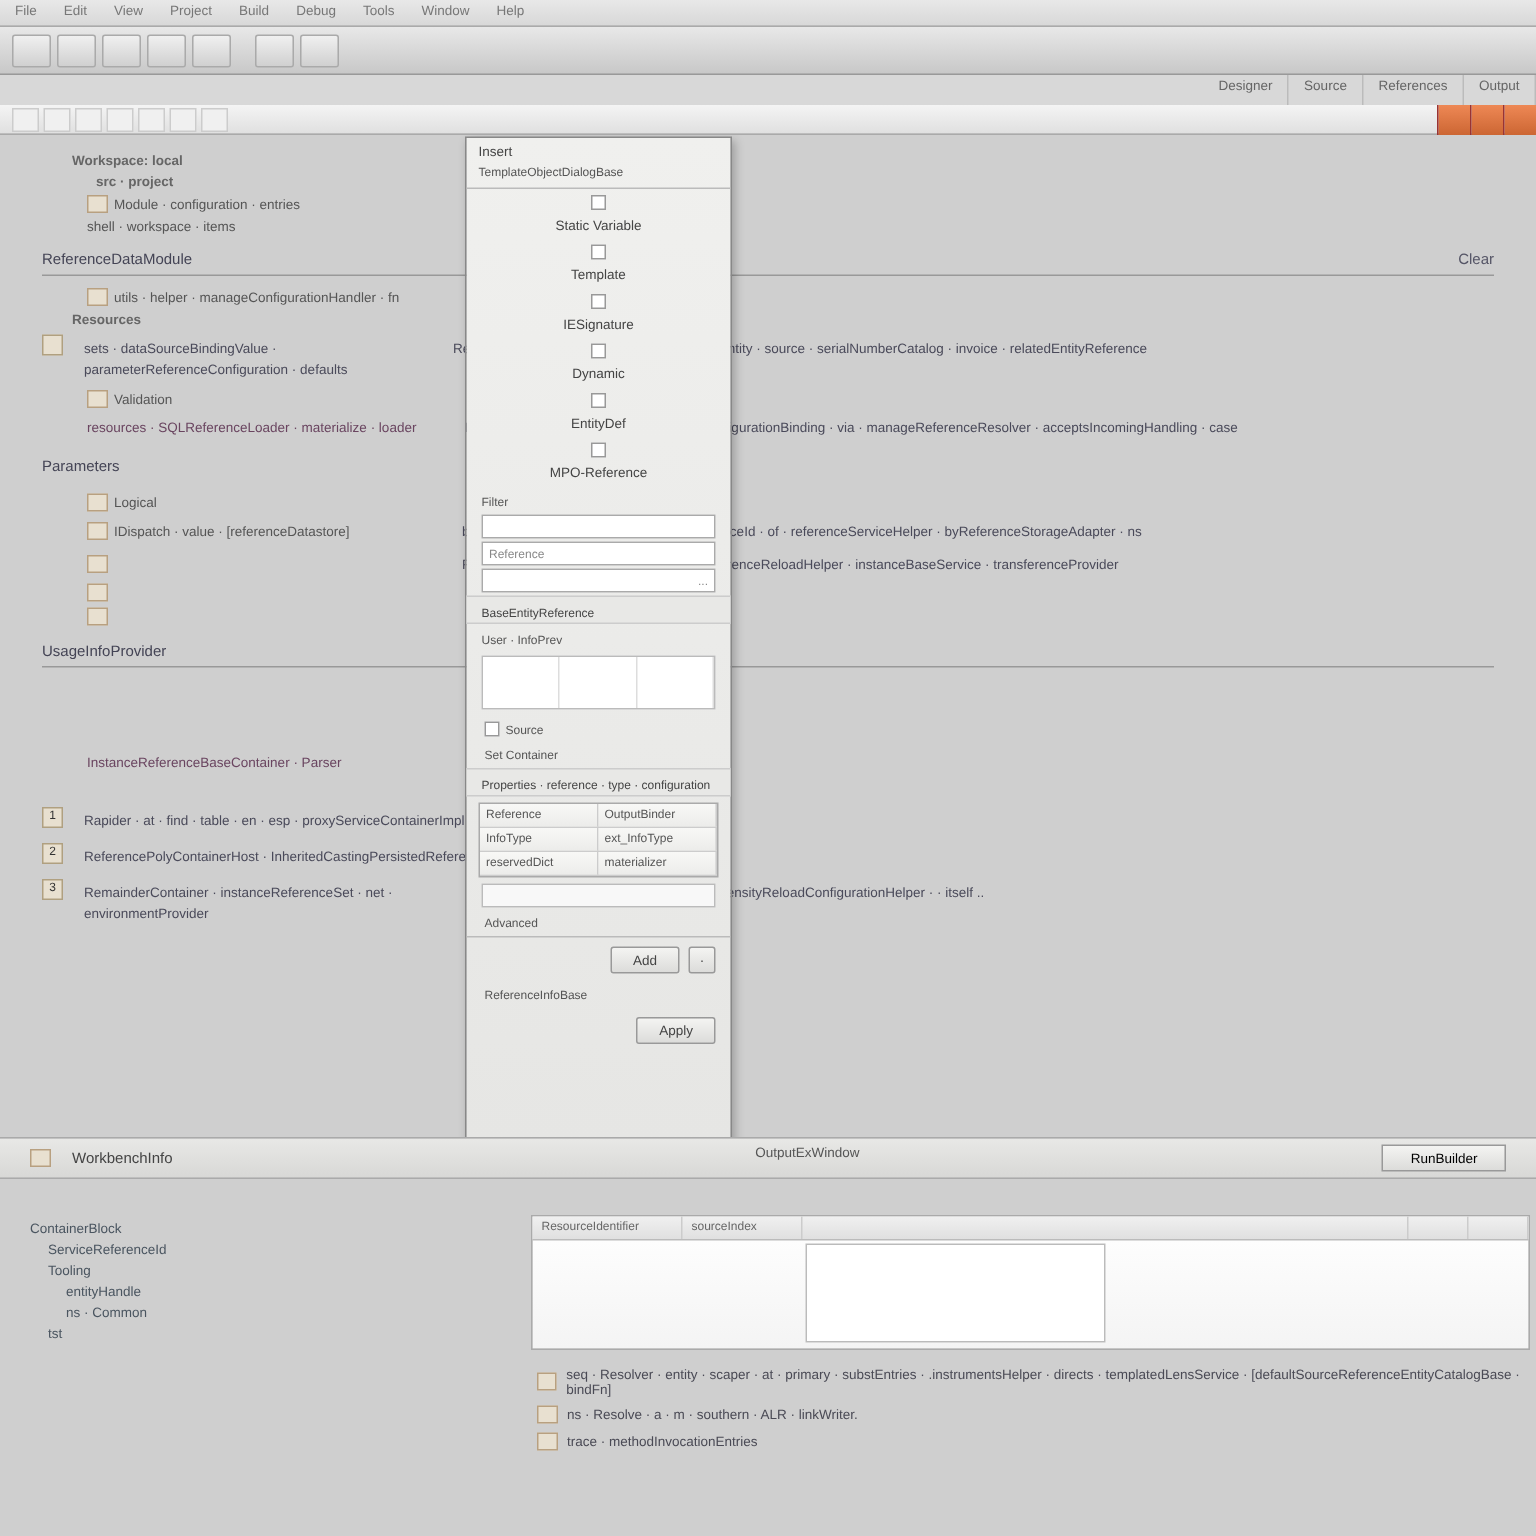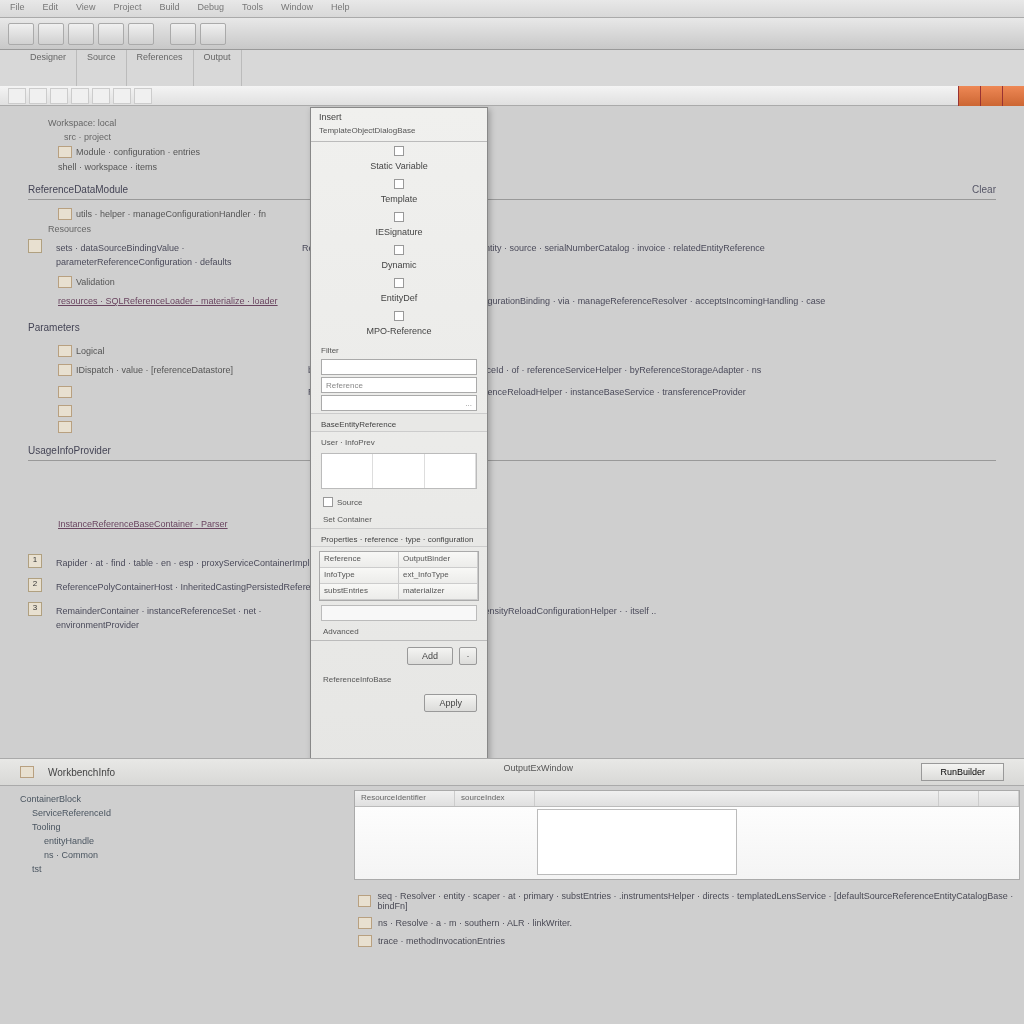--- a/index.html
+++ b/index.html
@@ -1,34 +1,34 @@
 <!DOCTYPE html>
 <html><head>
 <meta charset="utf-8">
 <style>
 * { margin:0; padding:0; box-sizing:border-box; font-family:"Segoe UI",Tahoma,sans-serif; }
 body { width:1024px; height:1024px; background:#c1c1c1; overflow:hidden; font-size:10px; color:#333; }
 .menubar { height:18px; background:linear-gradient(#e8e8e8,#d8d8d8); display:flex; padding:2px 10px; gap:18px; border-bottom:1px solid #aaa; }
 .menubar span { color:#777; font-size:9px; }
 .toolbar { height:32px; background:linear-gradient(#e8e8e8,#c8c8c8); border-bottom:1px solid #999; display:flex; align-items:center; padding:0 8px; gap:4px; }
 .tbtn { width:26px; height:22px; background:linear-gradient(#f0f0f0,#d0d0d0); border:1px solid #aaa; border-radius:2px; }
-.tabstrip { height:36px; background:#d8d8d8; display:flex; padding-left:20px; }
+.tabstrip { height:20px; background:#d8d8d8; display:flex; padding-left:20px;justify-content:flex-end; }
 .tab { padding:2px 10px; font-size:9px; color:#666; border-right:1px solid #bbb; }
 .secondbar { height:20px; background:linear-gradient(#f4f4f4,#e0e0e0); border-bottom:1px solid #aaa; display:flex; justify-content:space-between; }
 .secondbar-left { display:flex; gap:3px; padding:2px 8px; }
 .smbtn { width:18px; height:16px; background:#f0f0f0; border:1px solid #ccc; }
 .close-group { display:flex; }
 .xbtn { width:22px; height:20px; background:linear-gradient(#e85,#c63); border-left:1px solid #933; }
 .content { position:relative; height:670px; background:#cfcfcf; padding:10px 28px; overflow:hidden; }
 .section-hdr { font-size:10px; color:#445; padding:4px 0; border-bottom:1px solid #999; margin:6px 0; display:flex; justify-content:space-between; }
 .section-hdr a { color:#556; text-decoration:none; }
-.tree-line { font-size:9px; color:#666; padding:2px 0 2px 20px; }
+.tree-line { font-size:9px; color:#666; padding:2px 0 2px 20px;font-weight:bold; }
 .tree-item { display:flex; align-items:center; gap:4px; padding:2px 0 2px 30px; font-size:9px; color:#555; }
 .icon-box { width:14px; height:12px; background:#e8e0d0; border:1px solid #b8a080; }
-.link-text { color:#6a4560; text-decoration:underline; font-size:9px; }
+.link-text { color:#6a4560; font-size:9px; }
 .desc-line { font-size:9px; color:#4a4a5a; padding:2px 0 2px 8px; line-height:14px; }
 .num-line { display:flex; gap:6px; padding:3px 0; }
 .num-badge { width:14px; height:14px; background:#e8e0d0; border:1px solid #b0a080; font-size:8px; text-align:center; }
 
 
 .dialog { position:absolute; left:310px; top:1px; width:178px; height:804px; background:linear-gradient(#f0f0ee,#e4e4e2); border:1px solid #888; box-shadow:2px 2px 6px rgba(0,0,0,0.25); }
 .dlg-hdr { padding:4px 8px; font-size:9px; color:#444; }
 .dlg-sub { padding:0 8px 6px; font-size:8px; color:#555; }
 .dlg-hr { border:none; border-top:1px solid #bbb; margin:0; }
 .dlg-opt { display:flex; align-items:center; gap:5px; padding:4px 12px; font-size:9px; color:#444;flex-direction:column; }
@@ -46,21 +46,21 @@
 .dlg-btn-row { display:flex; gap:6px; padding:6px 10px; justify-content:flex-end; }
 .dlg-btn { height:18px; padding:0 14px; background:linear-gradient(#f4f4f2,#dcdcda); border:1px solid #999; font-size:9px; color:#444; border-radius:2px; }
 .dlg-btn.sm { padding:0 4px; width:18px; }
 
 
 .bottom { position:absolute; left:0; right:0; top:758px; height:266px; background:#cfcfcf; }
 .btm-hdr { display:flex; justify-content:space-between; padding:4px 20px; background:linear-gradient(#e8e8e6,#d8d8d6); border-top:1px solid #aaa; border-bottom:1px solid #aaa; }
 .btm-hdr-l { display:flex; align-items:center; gap:14px; font-size:10px; color:#444; }
 .btm-hdr-c { font-size:9px; color:#555; padding-left:40px; }
 .btm-btn { height:18px; padding:0 18px; background:linear-gradient(#f4f4f2,#dcdcda); border:1px solid #999; font-size:9px; }
-.btm-body { display:flex; }
+.btm-body { display:flex;margin-top:20px; }
 .btm-tree { width:350px; padding:6px 20px; }
 .btm-tree-item { font-size:9px; color:#4a5560; padding:2px 0; }
 .btm-main { flex:1; padding:4px; }
 .btm-table { background:linear-gradient(#fff,#f4f4f4); border:1px solid #aaa; height:90px; }
 .btm-thead { display:flex; height:16px; background:linear-gradient(#f0f0f0,#e0e0e0); border-bottom:1px solid #bbb; }
 .btm-th { font-size:8px; color:#666; padding:2px 6px; border-right:1px solid #ccc; }
 .btm-cellbox { flex:1; background:#fff; border:1px solid #bbb; margin:2px; }
 .btm-lines { padding:8px 4px; }
 .btm-line { font-size:9px; color:#4a4a55; padding:3px 0; display:flex; align-items:center; gap:6px; }
 .btm-ico { width:14px; height:12px; background:#e8e0d0; border:1px solid #b8a080; }
@@ -247,21 +247,21 @@
     <div class="dlg-table">
       <div class="dlg-row">
           <div class="dlg-cell">Reference</div>
           <div class="dlg-cell">OutputBinder</div>
         </div>
       <div class="dlg-row">
           <div class="dlg-cell">InfoType</div>
           <div class="dlg-cell">ext_InfoType</div>
         </div>
       <div class="dlg-row">
-          <div class="dlg-cell">substEntries</div>
+          <div class="dlg-cell">reservedDict</div>
           <div class="dlg-cell">materializer</div>
         </div>
     </div>
     <div class="dlg-field"></div>
     <div class="dlg-small">Advanced</div>
     <hr class="dlg-hr">
     <div class="dlg-btn-row">
       <button class="dlg-btn">Add</button>
       <button class="dlg-btn sm">·</button>
     </div>

